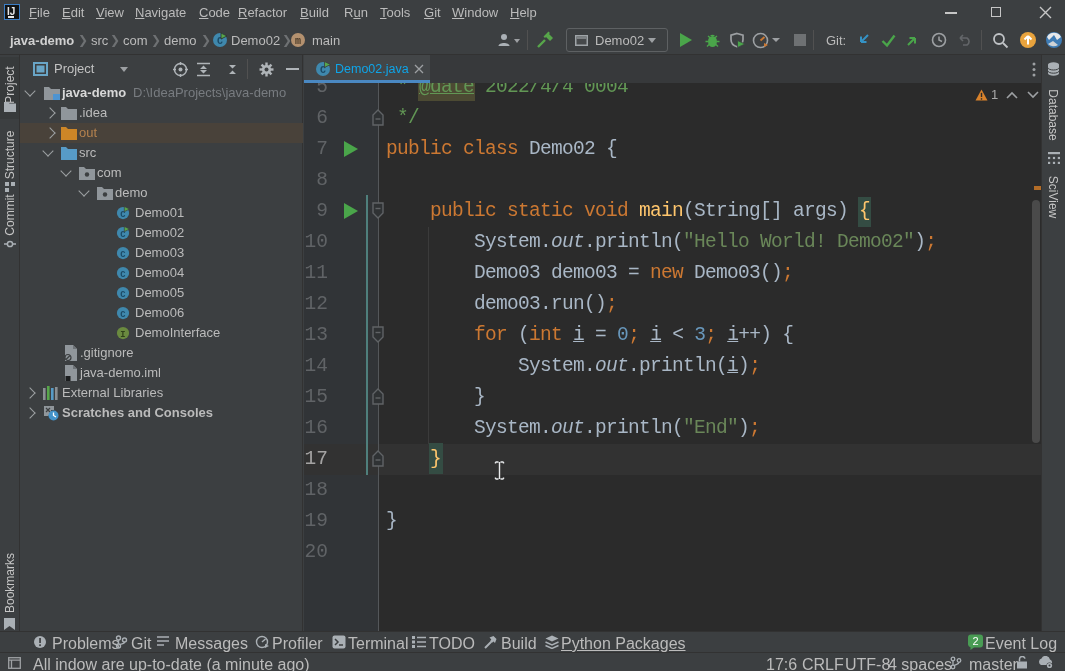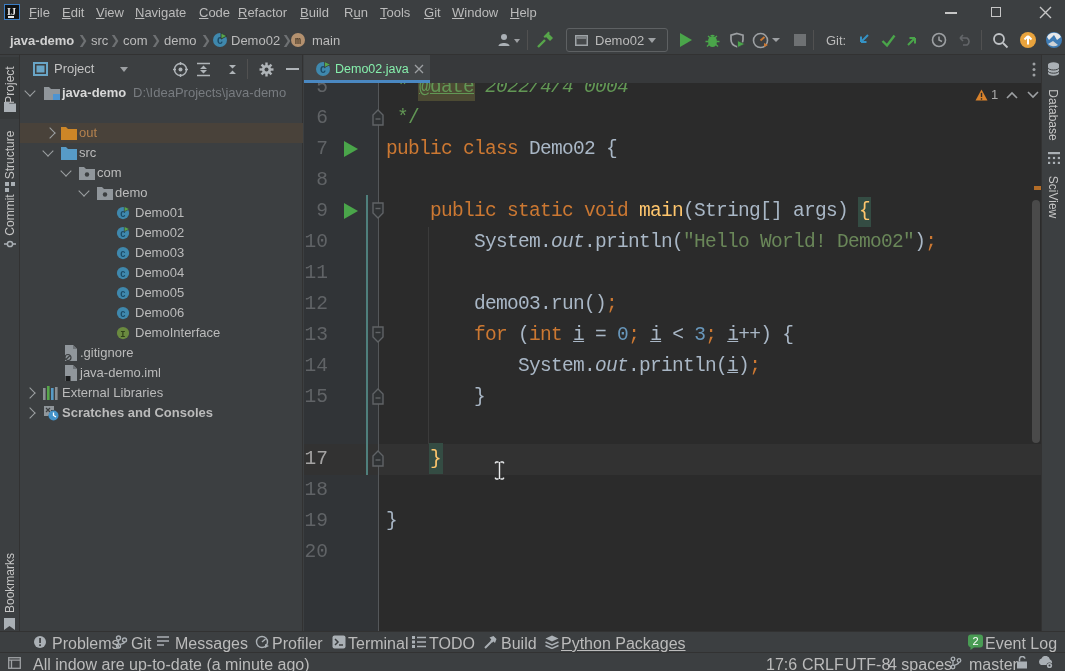--- a/index.html
+++ b/index.html
@@ -32,40 +32,40 @@
   
   #tabbar { left:304px; top:55px; width:737px; height:28px; background:#37393b; }
   #editor { left:304px; top:83px; width:737px; height:548px; background:#2b2b2b; overflow:hidden; }
   .cl { position:absolute; left:0px; width:737px; height:31px; line-height:31px; font-family:"Liberation Mono", monospace; font-size:19.5px; letter-spacing:-0.7px; white-space:pre; color:#a9b7c6; }
   .ln { position:absolute; left:0px; width:24px; text-align:right; color:#606366; letter-spacing:0; }
   .code { position:absolute; left:82px; }
   .kw { color:#cc7832; }
   .str { color:#6a8759; }
   .num { color:#6897bb; }
   .cmt { color:#629755; }
-  .cmti { color:#629755; font-style:italic; }
+  .cmti { color:#629755; }
   .semi { color:#cc7832; }
   .fld { font-style:italic; }
   .und { text-decoration:underline; }
 
   
   #rstripe { left:1041px; top:55px; width:24px; height:576px; background:#3c3f41; border-left:1px solid #323232; }
 
   
   #botbar { left:0; top:631px; width:1065px; height:21px; background:#3c3f41; border-top:1px solid #323232; }
   #statusbar { left:0; top:652px; width:1065px; height:19px; background:#3c3f41; border-top:1px solid #323232; font-size:12px; }
   .bitem { position:absolute; top:3px; font-size:16px; color:#bbbbbb; }
 </style>
 </head>
 <body>
 
 <div id="titlebar" class="abs">
 
   <div class="abs" style="left:4px;top:4px;width:16px;height:16px;background:#111314;border:1.5px solid #3b7ec6;"></div>
-  <div class="abs" style="left:7px;top:6px;font-size:10px;font-weight:bold;color:#e8e8e8;font-family:Liberation Serif, serif;">IJ</div>
+  <div class="abs" style="left:7px;top:6px;font-size:10px;font-weight:bold;color:#e8e8e8;font-family:Liberation Sans, sans-serif;">IJ</div>
   <div class="abs" style="left:7.5px;top:16px;width:6px;height:1.5px;background:#e8e8e8;"></div>
   <span class="menu-item" style="left:29px;"><u>F</u>ile</span>
   <span class="menu-item" style="left:62px;"><u>E</u>dit</span>
   <span class="menu-item" style="left:96px;"><u>V</u>iew</span>
   <span class="menu-item" style="left:135px;"><u>N</u>avigate</span>
   <span class="menu-item" style="left:199px;"><u>C</u>ode</span>
   <span class="menu-item" style="left:238px;"><u>R</u>efactor</span>
   <span class="menu-item" style="left:300px;"><u>B</u>uild</span>
   <span class="menu-item" style="left:344px;">R<u>u</u>n</span>
   <span class="menu-item" style="left:380px;"><u>T</u>ools</span>
@@ -245,20 +245,27 @@
   <div class="trow" style="top:28px;">
     <div class="chev open" style="left:6px;"></div>
     <svg class="abs" style="left:24px;top:3px;" width="16" height="14" viewBox="0 0 16 14">
         <path d="M0 1 L5 1 L7 3 L16 3 L16 14 L0 14 Z" fill="#90969b"></path>
         <rect x="9" y="8" width="7" height="6" fill="#4e94d1"></rect>
       </svg>
     <span class="lbl" style="left:42px;font-weight:bold;color:#d8d8d8;">java-demo</span>
     <span class="lbl" style="left:113px;color:#787c80;">D:\IdeaProjects\java-demo</span>
   </div>
 
+  <div class="trow" style="top:48px;">
+    <div class="chev closed" style="left:26px;"></div>
+    <svg class="abs" style="left:41px;top:3px;" width="16" height="14" viewBox="0 0 16 14">
+        <path d="M0 1 L5 1 L7 3 L16 3 L16 14 L0 14 Z" fill="#90969b"></path>
+      </svg>
+    <span class="lbl" style="left:59px;">.idea</span>
+  </div>
 
   <div class="trow" style="top:68px;background:#49423a;">
     <div class="chev closed" style="left:26px;"></div>
     <svg class="abs" style="left:41px;top:3px;" width="16" height="14" viewBox="0 0 16 14">
         <path d="M0 1 L5 1 L7 3 L16 3 L16 14 L0 14 Z" fill="#cd8627"></path>
       </svg>
     <span class="lbl" style="left:59px;color:#b4814e;">out</span>
   </div>
 
   <div class="trow" style="top:88px;">
@@ -381,21 +388,21 @@
   </div>
 </div>
 <div id="tabbar" class="abs">
   <div class="abs" style="left:0;top:0;width:126px;height:28px;background:#434648;"></div>
   <div class="abs" style="left:0;top:25px;width:126px;height:3px;background:#4a88c2;"></div>
   <svg class="abs" style="left:11px;top:6px;" width="16" height="16" viewBox="0 0 16 16">
     <circle cx="8" cy="8" r="7" fill="#3f88ad"></circle>
     <text x="8" y="12" font-size="10" font-family="Liberation Mono" fill="#1c4a66" text-anchor="middle" font-weight="bold">C</text>
     <path d="M9.5 0.5 L15.5 3.5 L9.5 6.5 Z" fill="#57a64a" stroke="#3a3d3f" stroke-width="0.8"></path>
   </svg>
-  <span class="abs" style="left:31px;top:7px;font-size:12.5px;color:#86efac;">Demo02.java</span>
+  <span class="abs" style="left:31px;top:7px;font-size:12.5px;color:#0ea5e9;">Demo02.java</span>
   <svg class="abs" style="left:110px;top:9px;" width="10" height="10" viewBox="0 0 10 10">
       <path d="M1 1 L9 9 M9 1 L1 9" stroke="#9da0a3" stroke-width="1.3"></path>
     </svg>
   <svg class="abs" style="left:728px;top:7px;" width="4" height="15" viewBox="0 0 4 15">
       <circle cx="2" cy="2" r="1.5" fill="#9da0a3"></circle>
       <circle cx="2" cy="7.5" r="1.5" fill="#9da0a3"></circle>
       <circle cx="2" cy="13" r="1.5" fill="#9da0a3"></circle>
     </svg>
 </div>
 <div id="editor" class="abs">
@@ -413,25 +420,26 @@
   <div class="abs" style="left:114px;top:-7px;width:57px;height:25px;background:#4c4a33;"></div>
   <div class="abs" style="left:554px;top:114px;width:13px;height:30px;background:#344c43;"></div>
   <div class="abs" style="left:125px;top:360px;width:14px;height:31px;background:#344c43;"></div>
 
   <div class="cl" style="top:-11px;"><span class="ln">5</span><span class="code"><span class="cmt"> * </span><span class="cmt" style="text-decoration:underline;">@date</span><span class="cmti"> 2022/4/4 0004</span></span></div>
   <div class="cl" style="top:20px;"><span class="ln">6</span><span class="code"><span class="cmt"> */</span></span></div>
   <div class="cl" style="top:51px;"><span class="ln">7</span><span class="code"><span class="kw">public class </span>Demo02 {</span></div>
   <div class="cl" style="top:82px;"><span class="ln">8</span></div>
   <div class="cl" style="top:113px;"><span class="ln">9</span><span class="code">    <span class="kw">public static void </span><span style="color:#ffc66d;">main</span>(String[] args) <span style="color:#ffc66d;">{</span></span></div>
   <div class="cl" style="top:144px;"><span class="ln">10</span><span class="code">        System.<span class="fld">out</span>.println(<span class="str">"Hello World! Demo02"</span>)<span class="semi">;</span></span></div>
-  <div class="cl" style="top:175px;"><span class="ln">11</span></div>
+  <div class="cl" style="top:175px;"><span class="ln">11</span><span class="code">        Demo03 demo03 = <span class="kw">new</span> Demo03()<span class="semi">;</span></span></div>
   <div class="cl" style="top:206px;"><span class="ln">12</span><span class="code">        demo03.run()<span class="semi">;</span></span></div>
   <div class="cl" style="top:237px;"><span class="ln">13</span><span class="code">        <span class="kw">for</span> (<span class="kw">int</span> <span class="und">i</span> = <span class="num">0</span><span class="semi">;</span> <span class="und">i</span> &lt; <span class="num">3</span><span class="semi">;</span> <span class="und">i</span>++) {</span></div>
   <div class="cl" style="top:268px;"><span class="ln">14</span><span class="code">            System.<span class="fld">out</span>.println(<span class="und">i</span>)<span class="semi">;</span></span></div>
   <div class="cl" style="top:299px;"><span class="ln">15</span><span class="code">        }</span></div>
+  <div class="cl" style="top:330px;"><span class="ln">16</span><span class="code">        System.<span class="fld">out</span>.println(<span class="str">"End"</span>)<span class="semi">;</span></span></div>
   <div class="cl" style="top:361px;"><span class="ln" style="color:#a4a3a3;">17</span><span class="code">    <span style="color:#ffc66d;">}</span></span></div>
   <div class="cl" style="top:392px;"><span class="ln">18</span></div>
   <div class="cl" style="top:423px;"><span class="ln">19</span><span class="code">}</span></div>
   <div class="cl" style="top:454px;text-decoration:underline;"><span class="ln">20</span></div>
 
   <div class="abs" style="left:40px;top:58px;width:0;height:0;border-left:14px solid #4aa54a;border-top:8.5px solid transparent;border-bottom:8.5px solid transparent;"></div>
   <div class="abs" style="left:40px;top:120px;width:0;height:0;border-left:14px solid #4aa54a;border-top:8.5px solid transparent;border-bottom:8.5px solid transparent;"></div>
 
   <svg class="abs" style="left:67px;top:26px;" width="14" height="18" viewBox="0 0 14 18">
       <path d="M2 1 L12 1 L12 11 L7 16 L2 11 Z" fill="#2f3234" stroke="#606366" stroke-width="1.4" transform="rotate(180 7 8.5)"></path>

